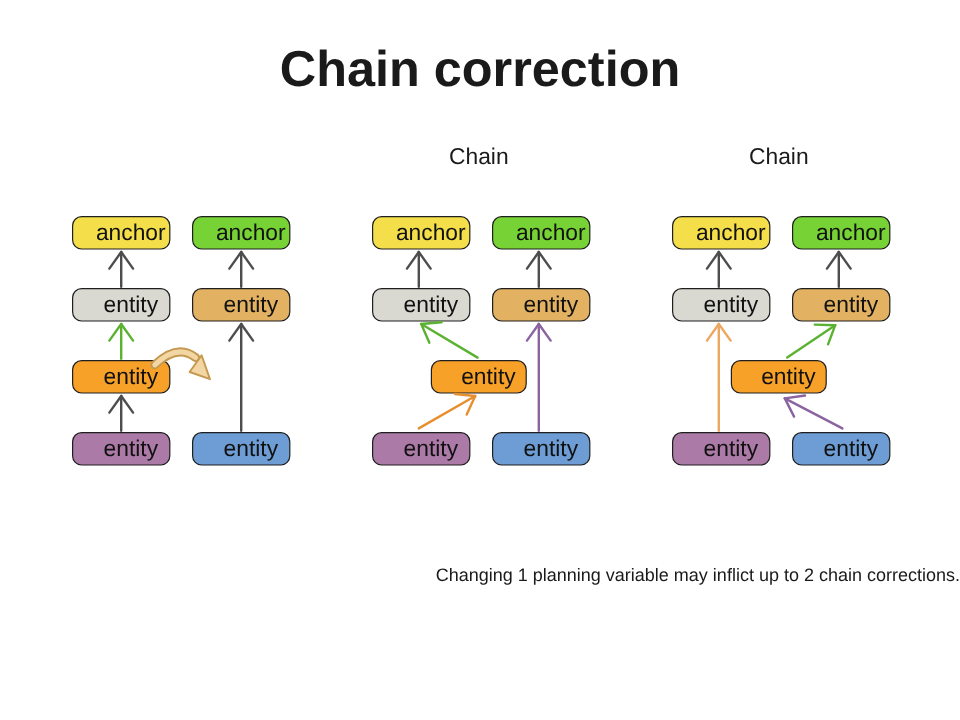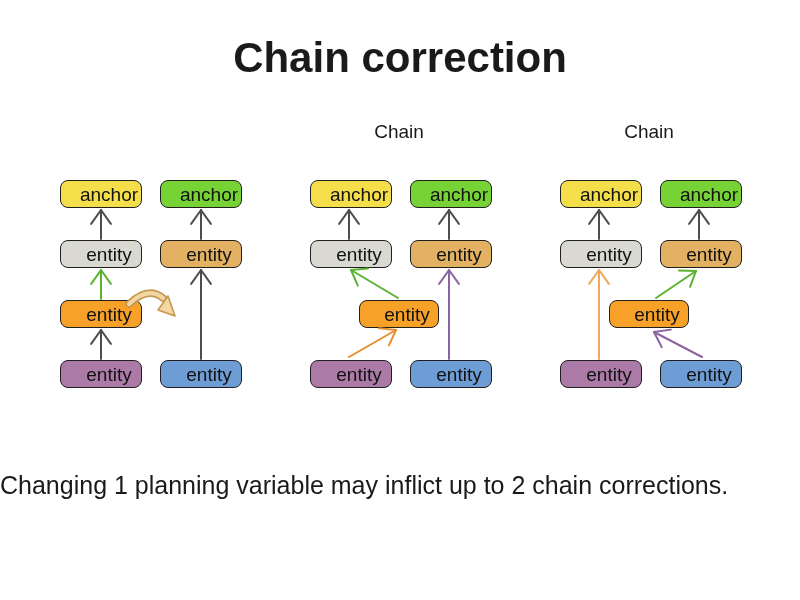--- a/index.html
+++ b/index.html
@@ -8,21 +8,21 @@
     font-family:"Liberation Sans", sans-serif;color:#1a1a1a;
   }
   .title{
     position:absolute;left:0;top:34px;width:800px;text-align:center;
     font-size:42px;letter-spacing:0px;font-weight:bold;
   }
   .section-label{position:absolute;top:121px;width:178px;text-align:center;font-size:19px;}
   #label-before{left:310px;}
   #label-after{left:560px;}
   .caption{
-    position:absolute;left:0;top:471px;width:800px;text-align:left;font-size:25px;
+    position:absolute;left:0;top:471px;width:800px;text-align:right;font-size:15px;
   }
   .node{
     position:absolute;box-sizing:border-box;border:1.5px solid #1f1f1f;border-radius:8px;
     font-size:19px;line-height:25px;text-align:center;color:#111111;
     display:flex;align-items:center;justify-content:center;padding-left:16px;
   }
   #arrows{position:absolute;left:0;top:0;pointer-events:none;}
 </style>
 </head>
 <body>

